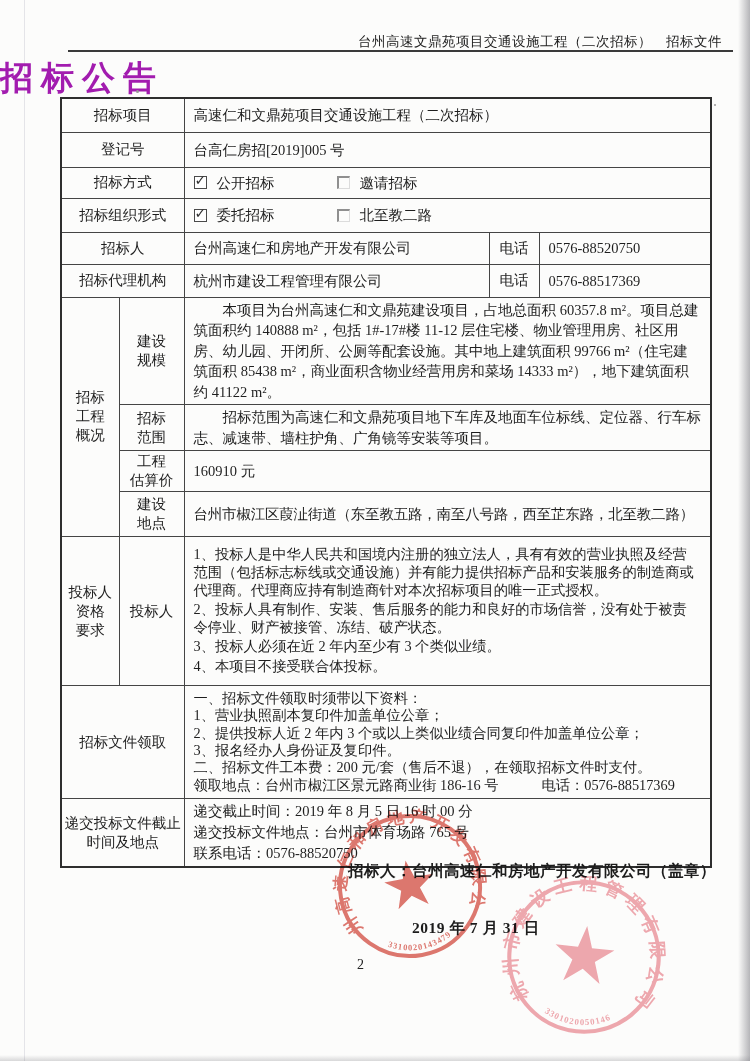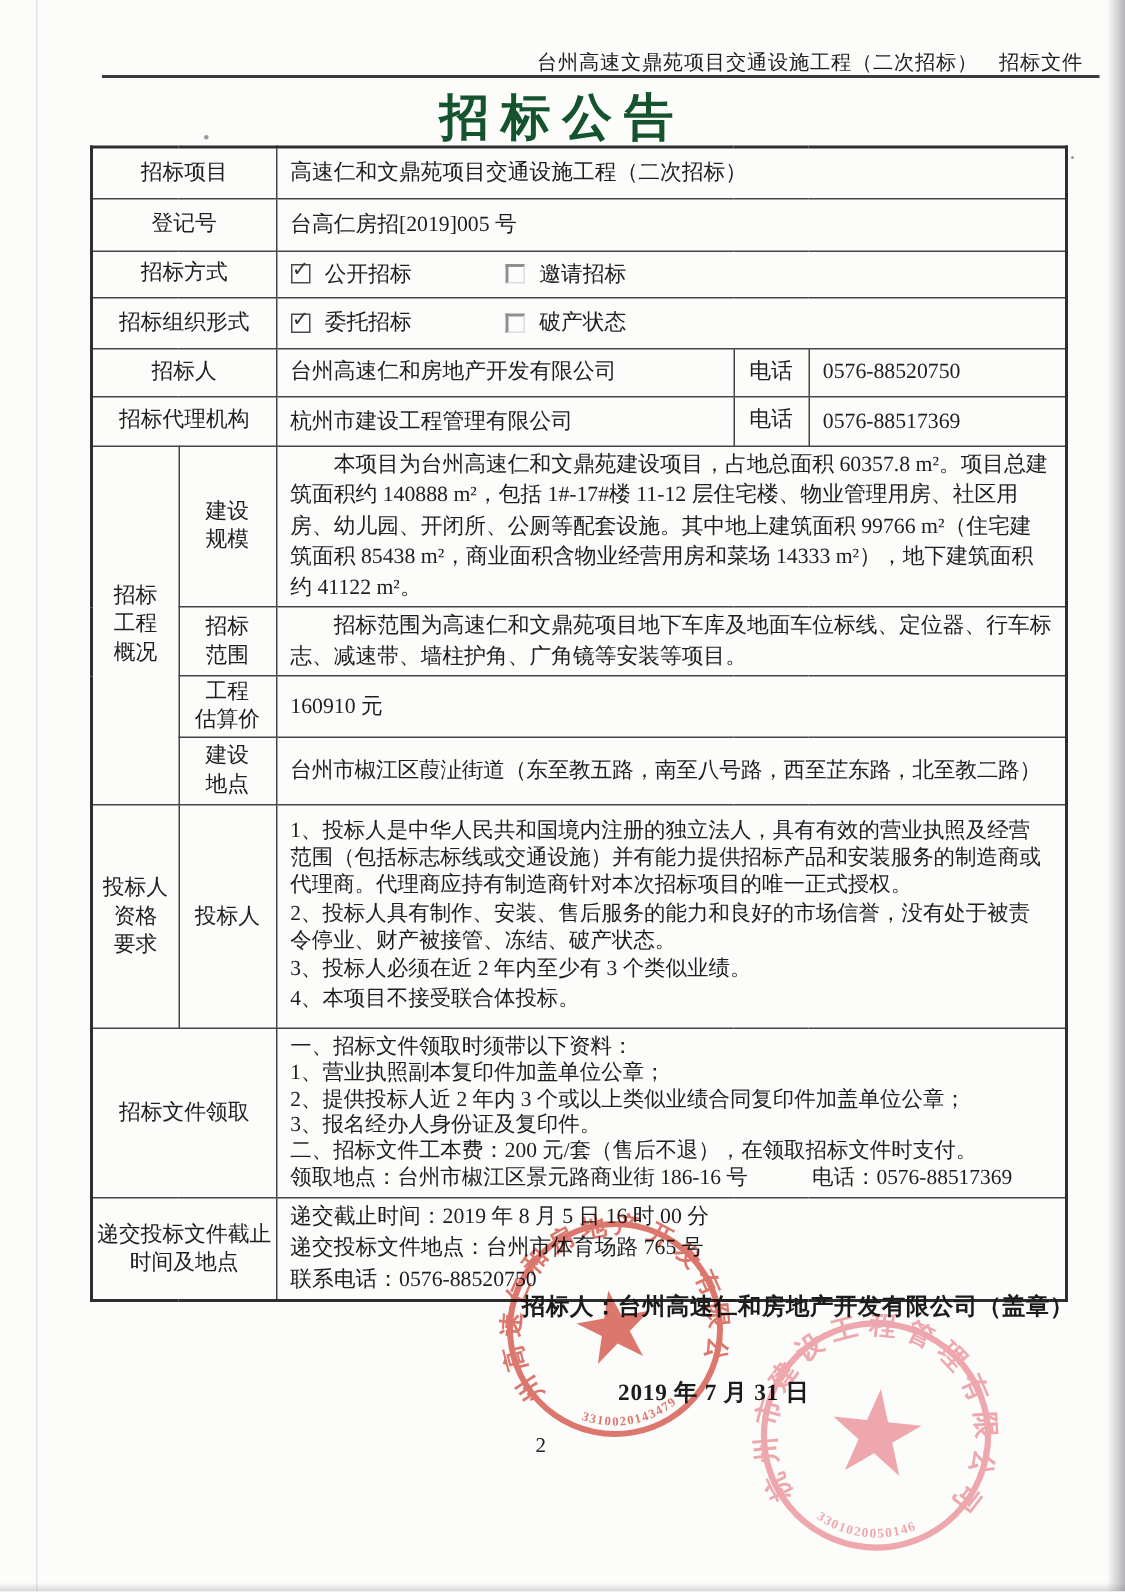--- a/index.html
+++ b/index.html
@@ -9,23 +9,23 @@
   
   .fold-line{position:absolute;left:24px;top:0;bottom:0;width:1px;background:#e4e4e8;}
   .edge-shadow-right{position:absolute;right:0;top:0;bottom:0;width:12px;
         background:linear-gradient(to right, rgba(0,0,0,0), rgba(110,110,118,0.5));}
   .edge-shadow-bottom{position:absolute;left:0;right:0;bottom:0;height:6px;
         background:linear-gradient(to bottom, rgba(0,0,0,0), rgba(120,120,126,0.28));}
   .speck{position:absolute;background:#9a9a9a;border-radius:50%;}
 
   .hdr{position:absolute;top:33px;right:28px;font-size:13.5px;color:#1d1d1d;letter-spacing:.5px;}
   .hdr-rule{position:absolute;left:68px;top:50px;width:665px;height:2px;background:#3a3a3a;}
-  .doc-title{position:absolute;top:56px;left:0;width:750px;text-align:center;
+  .doc-title{position:absolute;top:56px;left:0;width:750px;text-align:left;
         font-family:"Liberation Sans","DejaVu Sans",sans-serif;font-weight:bold;
-        font-size:33px;letter-spacing:8px;color:#14532d;}
+        font-size:33px;letter-spacing:8px;color:#a21caf;}
 
   table.main{position:absolute;left:60px;top:97px;width:650px;border-collapse:collapse;
         table-layout:fixed;border:2.5px solid #2e2e2e;}
   td{border:1.5px solid #454545;vertical-align:middle;overflow:hidden;}
   td.lbl{text-align:center;font-size:14.5px;white-space:pre-line;padding:1px 2px;line-height:19px;color:#1e1e1e;}
   td.val{padding:2px 9px;font-size:14.5px;line-height:20px;color:#1e1e1e;}
   tr.r1{height:34px}tr.r2{height:35px}tr.r3{height:31px}tr.r4{height:34px}
   tr.r5{height:32px}tr.r6{height:33px}tr.r7{height:103px}tr.r8{height:46px}
   tr.r9{height:33px}tr.r10{height:45px}tr.r11{height:149px}tr.r12{height:113px}tr.r13{height:68px}
   .para{text-indent:2em;line-height:20.5px;font-size:14.5px;}
@@ -98,21 +98,21 @@
     </tr>
     <tr class="r4">
       <td class="lbl" colspan="2">招标组织形式</td>
       <td class="val" colspan="3">
         <span class="cbrow">
           <span class="cb checked">
                 <span class="tick">✓</span>
               </span>
           <span>委托招标</span>
           <span class="cb un gap2"></span>
-          <span>破产状态</span>
+          <span>北至教二路</span>
         </span>
       </td>
     </tr>
     <tr class="r5">
       <td class="lbl" colspan="2">招标人</td>
       <td class="val">台州高速仁和房地产开发有限公司</td>
       <td class="lbl">电话</td>
       <td class="val">0576-88520750</td>
     </tr>
     <tr class="r6">

